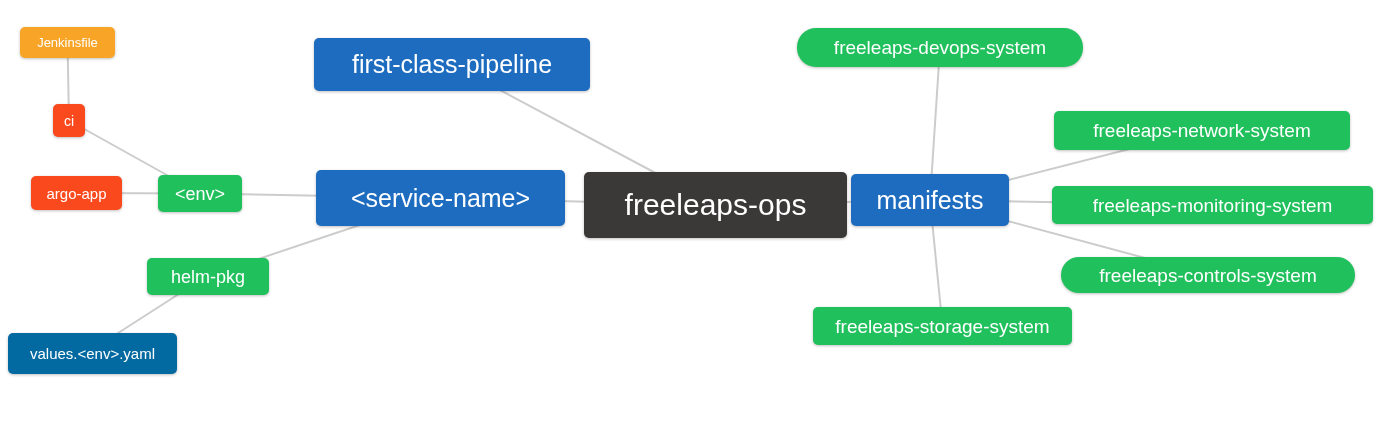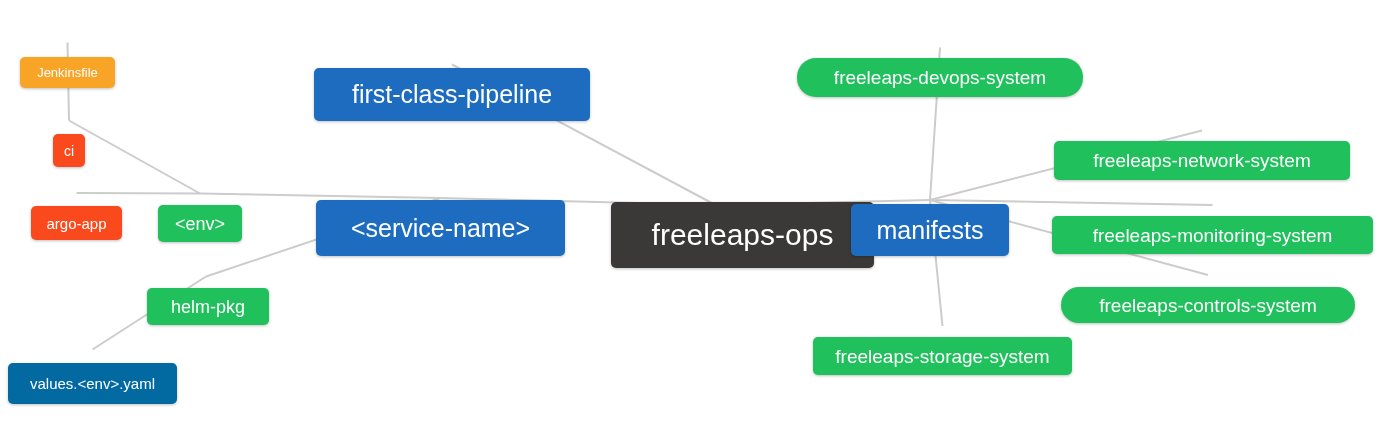--- a/index.html
+++ b/index.html
@@ -30,21 +30,20 @@
     align-items: center;
     justify-content: center;
     color: #ffffff;
     border-radius: 5px;
     box-shadow: 0 1px 3px rgba(0,0,0,0.25);
     white-space: nowrap;
     cursor: pointer;
     box-sizing: border-box;
     line-height: 1;
     user-select: none;
-    margin-top: 30px;
   }
 </style>
 </head>
 <body>
 
 <div id="canvas" style="background: rgb(255, 255, 255);">
   <svg id="edges" viewBox="0 0 1390 421">
       <line x1="67.5" y1="42.5" x2="69" y2="120.5" stroke="#cccccc" stroke-width="2"></line>
       <line x1="69" y1="120.5" x2="200" y2="193.5" stroke="#cccccc" stroke-width="2"></line>
       <line x1="76.5" y1="193" x2="200" y2="193.5" stroke="#cccccc" stroke-width="2"></line>
@@ -53,21 +52,21 @@
       <line x1="92.5" y1="349.5" x2="206" y2="276.5" stroke="#cccccc" stroke-width="2"></line>
       <line x1="440.5" y1="198" x2="715.5" y2="205" stroke="#cccccc" stroke-width="2"></line>
       <line x1="452" y1="64.5" x2="715.5" y2="205" stroke="#cccccc" stroke-width="2"></line>
       <line x1="715.5" y1="205" x2="930" y2="200" stroke="#cccccc" stroke-width="2"></line>
       <line x1="930" y1="200" x2="940" y2="47.5" stroke="#cccccc" stroke-width="2"></line>
       <line x1="930" y1="200" x2="1202" y2="130.5" stroke="#cccccc" stroke-width="2"></line>
       <line x1="930" y1="200" x2="1212.5" y2="205" stroke="#cccccc" stroke-width="2"></line>
       <line x1="930" y1="200" x2="1208" y2="275" stroke="#cccccc" stroke-width="2"></line>
       <line x1="930" y1="200" x2="942.5" y2="326" stroke="#cccccc" stroke-width="2"></line>
     </svg>
-<div class="node" style="left: 611px; top: 172px; width: 263px; height: 66px; font-size: 30px; background: rgb(59, 56, 56);">freeleaps-ops</div>
+<div class="node" style="left: 584px; top: 172px; width: 263px; height: 66px; font-size: 30px; background: rgb(59, 56, 56);">freeleaps-ops</div>
     <div class="node" style="left: 314px; top: 38px; width: 276px; height: 53px; font-size: 25px; background: rgb(29, 108, 192);">first-class-pipeline</div>
     <div class="node" style="left: 316px; top: 170px; width: 249px; height: 56px; font-size: 25px; background: rgb(29, 108, 192);">&lt;service-name&gt;</div>
     <div class="node" style="left: 851px; top: 174px; width: 158px; height: 52px; font-size: 25px; background: rgb(29, 108, 192);">manifests</div>
     <div class="node" style="left: 158px; top: 175px; width: 84px; height: 37px; font-size: 18px; background: rgb(32, 192, 92);">&lt;env&gt;</div>
     <div class="node" style="left: 147px; top: 258px; width: 122px; height: 37px; font-size: 18px; background: rgb(32, 192, 92);">helm-pkg</div>
     <div class="node" style="left: 53px; top: 104px; width: 32px; height: 33px; font-size: 14px; background: rgb(249, 73, 29);">ci</div>
     <div class="node" style="left: 31px; top: 176px; width: 91px; height: 34px; font-size: 15px; background: rgb(249, 73, 29);">argo-app</div>
     <div class="node" style="left: 8px; top: 333px; width: 169px; height: 41px; font-size: 15px; background: #0369a1;">values.&lt;env&gt;.yaml</div>
     <div class="node" style="left: 20px; top: 27px; width: 95px; height: 31px; font-size: 13px; background: rgb(248, 164, 38);">Jenkinsfile</div>
     <div class="node" style="left: 797px; top: 28px; width: 286px; height: 39px; font-size: 19px; background: rgb(32, 192, 92); border-radius: 19px;">freeleaps-devops-system</div>

